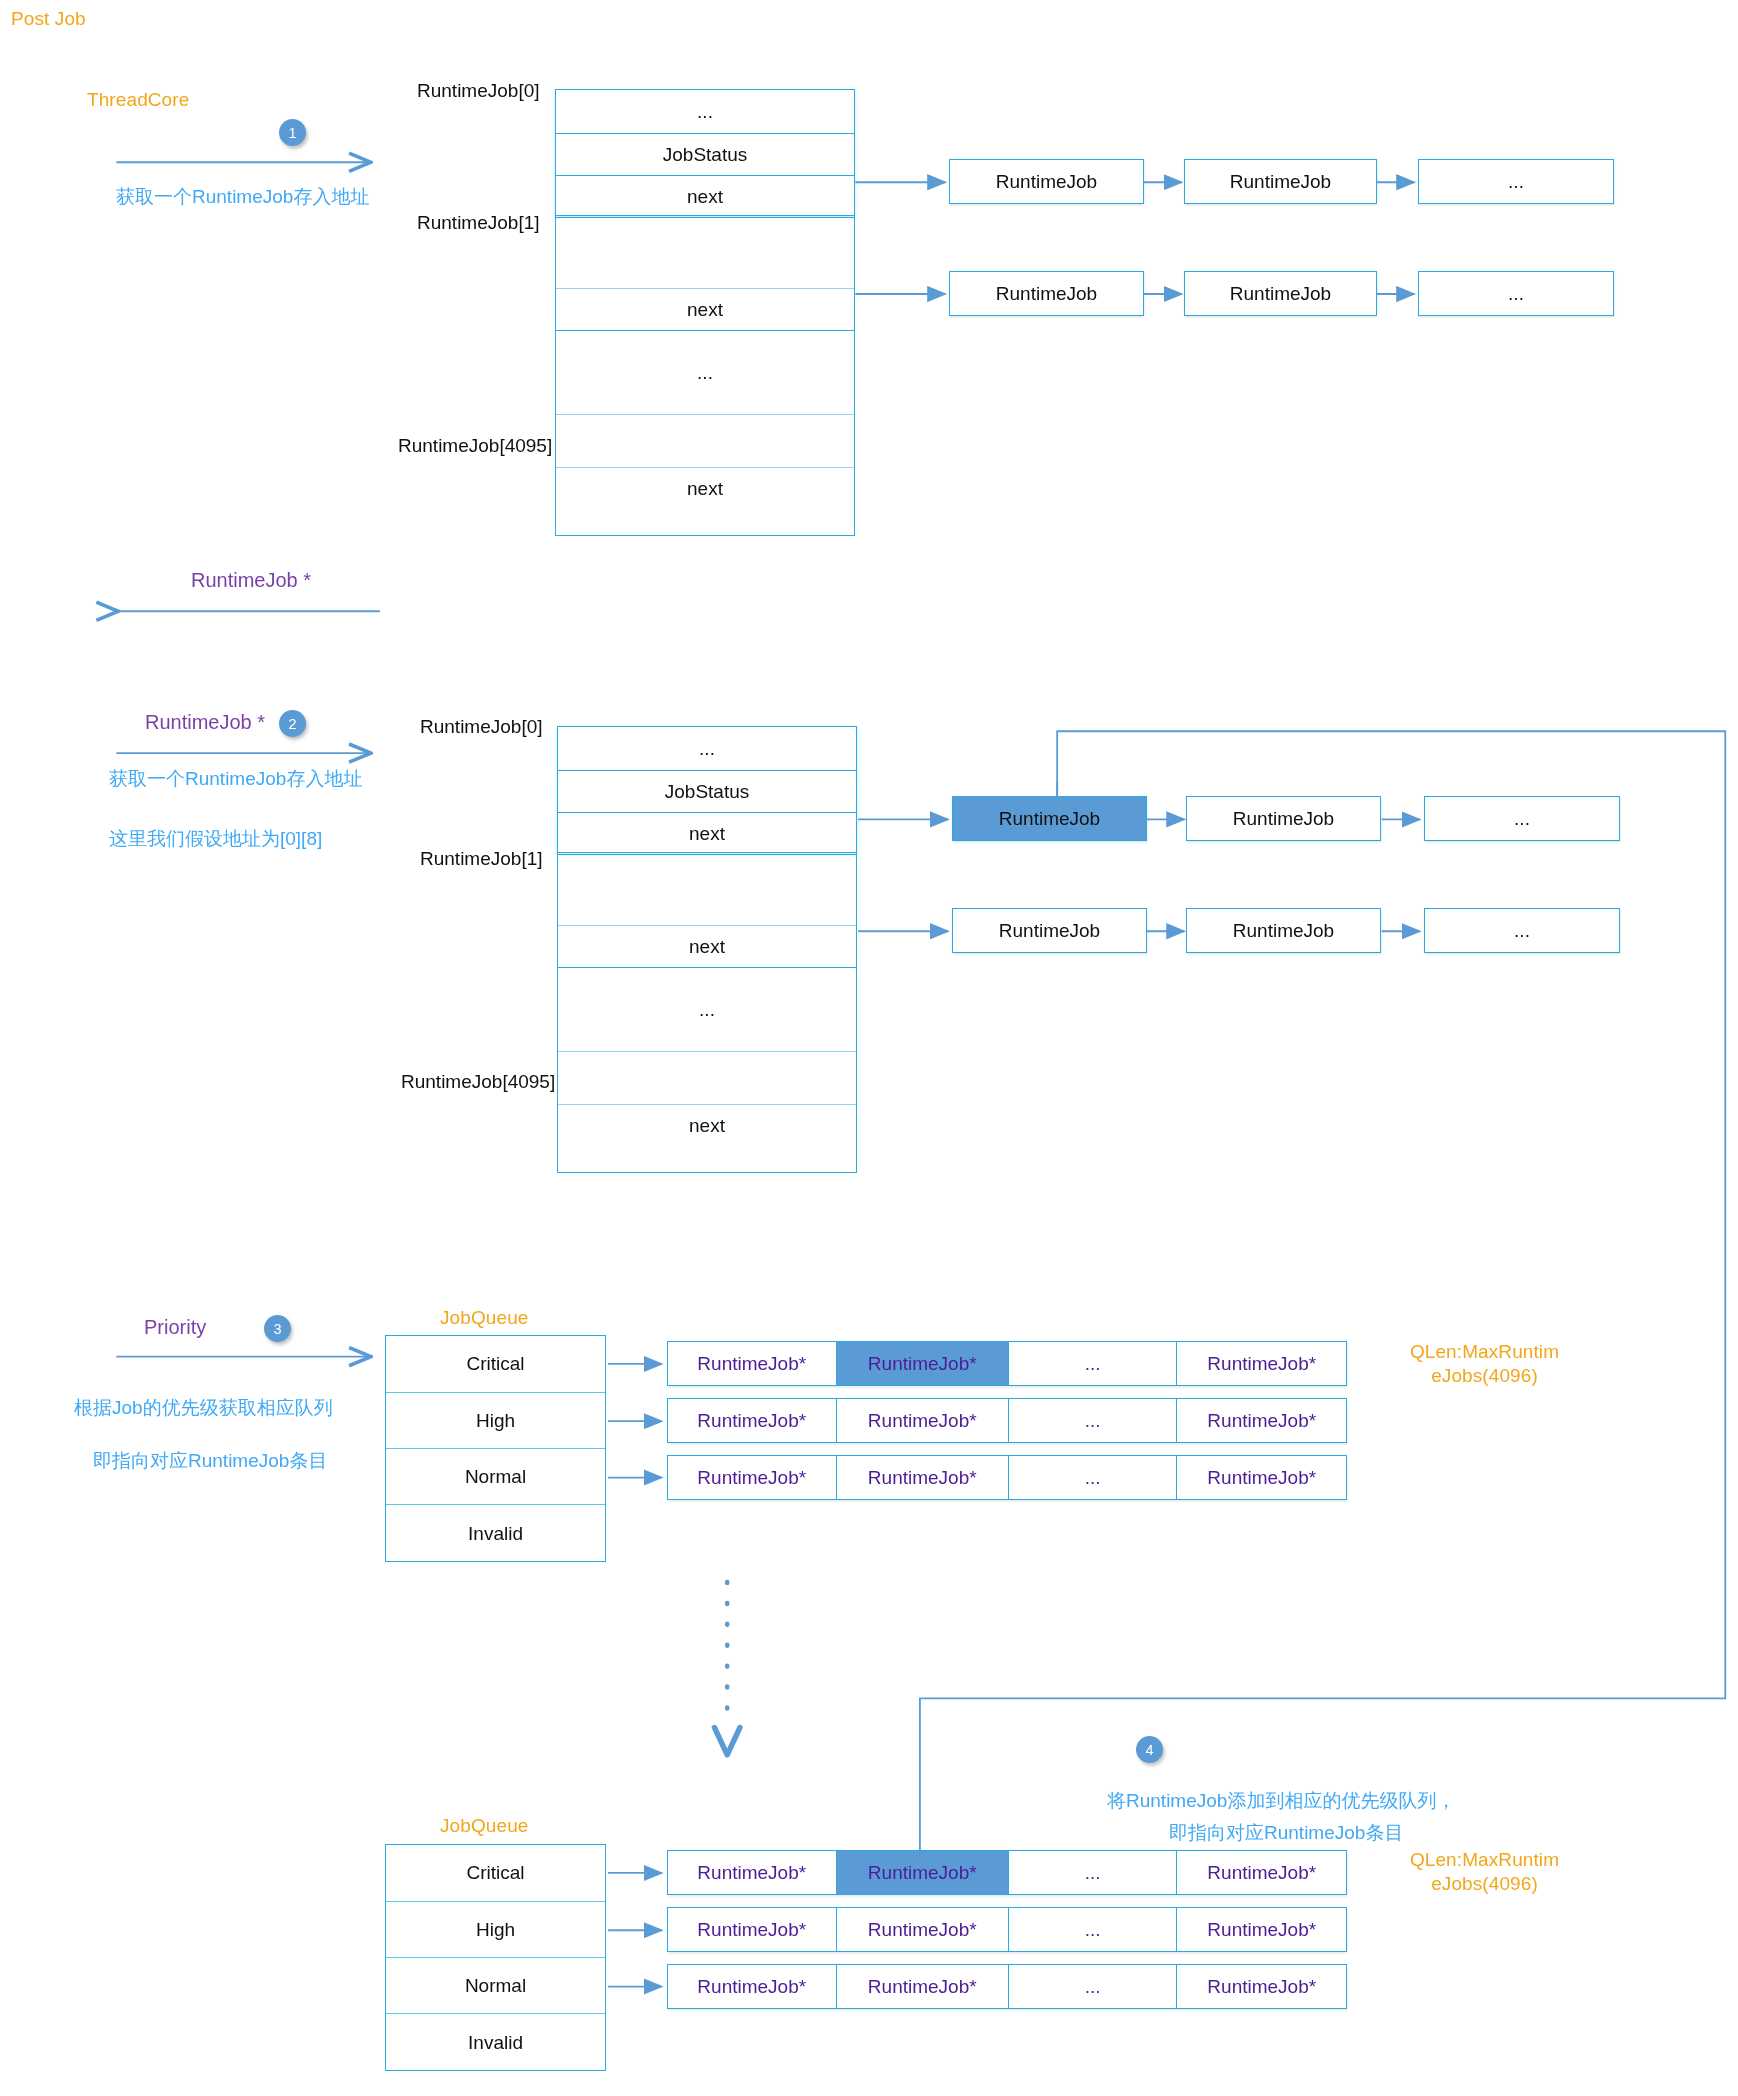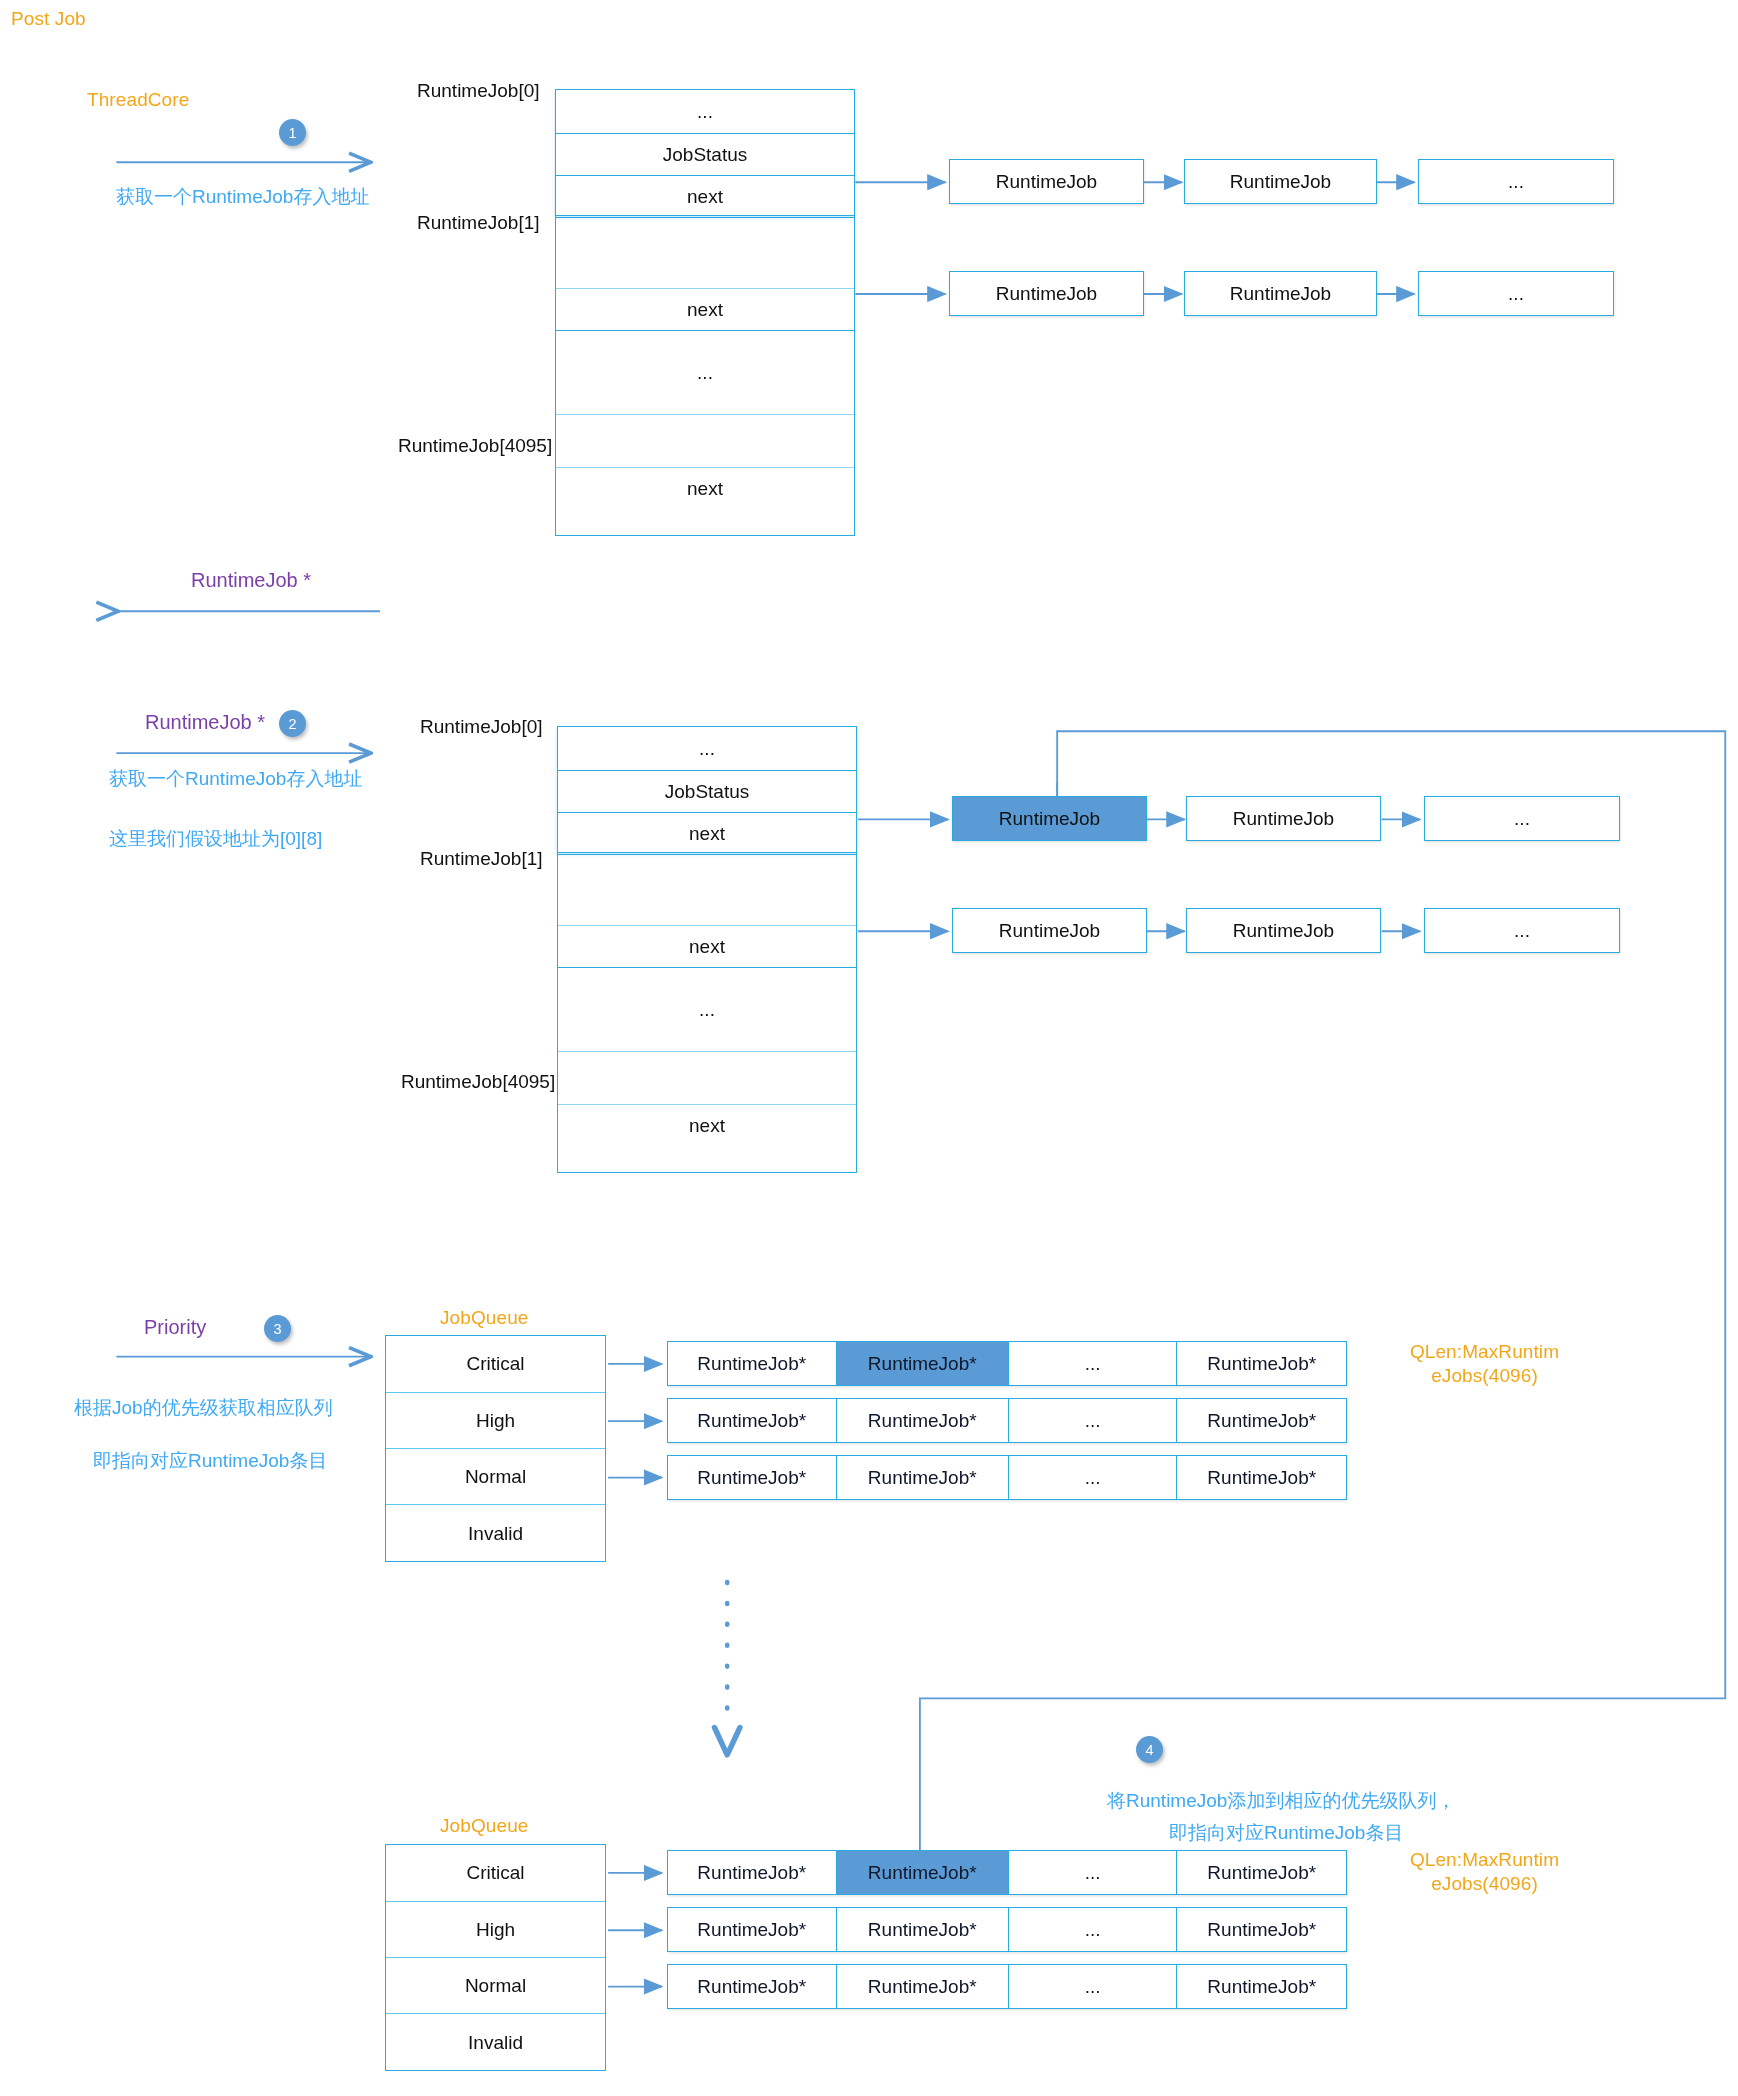--- a/index.html
+++ b/index.html
@@ -75,21 +75,21 @@
   .qtable .qrow:last-child{border-bottom:none;}
 
   
   .strip{
     box-sizing:border-box;border:0.9px solid #29ABE2;background:#fff;
     display:flex;box-shadow:0.9px 1.8px 2.7px rgba(150,150,150,.30);
   }
   .strip .cell{
     box-sizing:border-box;border-right:0.9px solid #29ABE2;
     display:flex;align-items:center;justify-content:center;
-    font-size:19px;color:#0f172a;background:#fff;
+    font-size:19px;color:#4c1d95;background:#fff;
   }
   .strip .cell:last-child{border-right:none;}
   .strip .cell.hl{background:#5B9BD5;}
 
   svg.ov{position:absolute;left:0;top:0;width:1738px;height:2097px;overflow:visible;pointer-events:none;}
 </style>
 </head>
 <body>
 
 <div id="canvas">

